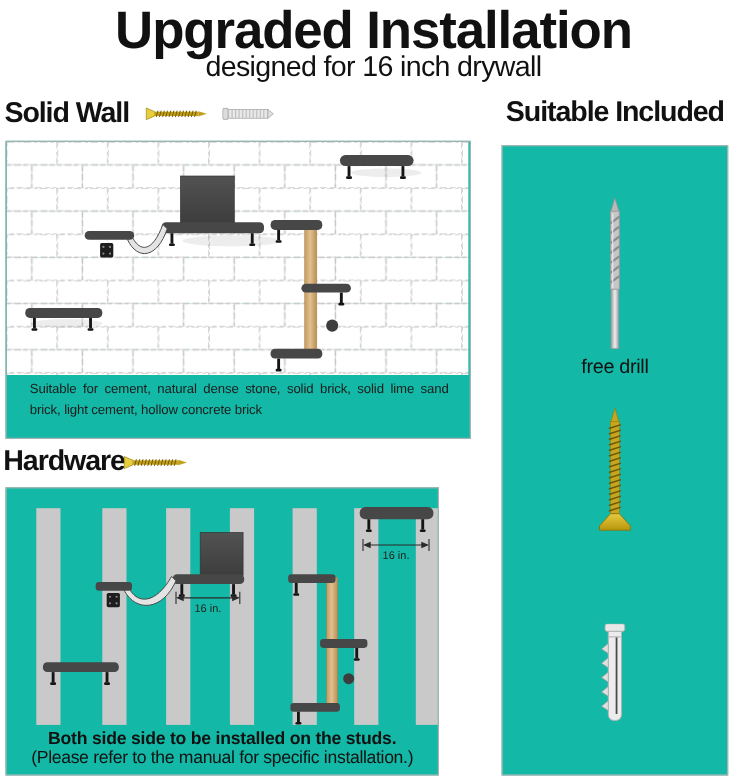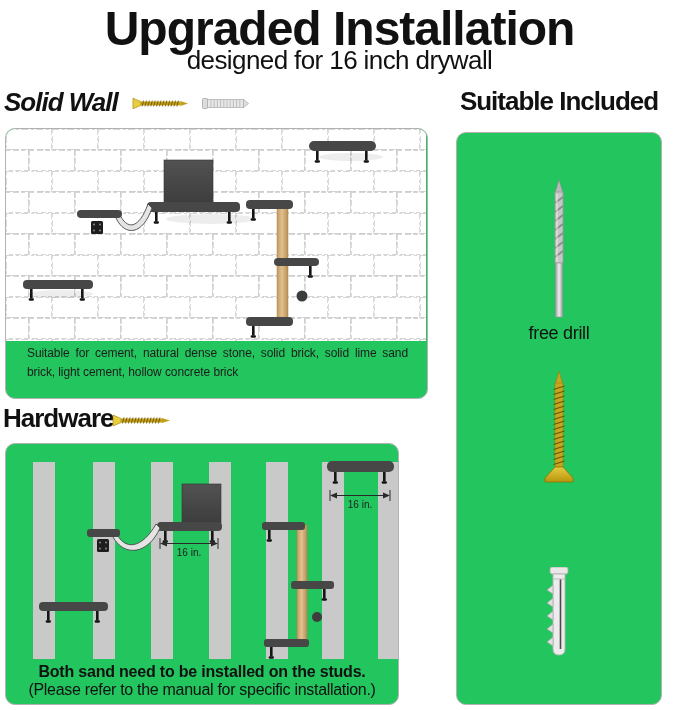--- a/index.html
+++ b/index.html
@@ -13,21 +13,21 @@
     font-size:48px;font-weight:700;letter-spacing:-1px;white-space:nowrap;
   }
   .subtitle{
     left:0;right:250px;top:45px;text-align:center;
     font-size:26px;letter-spacing:-0.6px;white-space:nowrap;
   }
   .sec-heading{
     font-size:26px;font-weight:700;letter-spacing:-1px;white-space:nowrap;
   }
   .panel{
-    border:1.5px solid #b2b2b2;border-radius:10px;background:#22c55e;
+    border:1.5px solid #b2b2b2;border-radius:0;background:#14b8a6;
     box-sizing:border-box;overflow:hidden;
   }
   #brick-panel{left:5px;top:128px;width:423px;height:271px;}
   #drywall-panel{left:5px;top:443px;width:394px;height:262px;}
   #hardware-panel{left:456px;top:132px;width:206px;height:573px;overflow:visible;}
   .desc{
     padding:3px 19px 0 21px;font-size:12px;line-height:19px;
     text-align:justify;color:#1c1c1c;letter-spacing:-0.1px;
   }
   .note{width:100%;text-align:center;margin-top:3px;line-height:19px;}
@@ -38,21 +38,21 @@
   .hdw-heading{left:456px;top:86px;width:206px;display:flex;justify-content:center;}
   svg{display:block;}
   text{font-family:"Liberation Sans",sans-serif;}
 </style>
 </head>
 <body>
 
 <div class="abs title">Upgraded Installation</div>
 <div class="abs subtitle" style="right:0;">designed for 16 inch drywall</div>
 
-<div class="abs sec-heading" style="left:4px;top:87px;font-style:italic;">Solid Wall</div>
+<div class="abs sec-heading" style="left:4px;top:87px;">Solid Wall</div>
 
 <svg class="abs" style="left:132px;top:94px;" width="58" height="18" viewBox="0 0 60 18">
   <polygon points="1,4 9,7.5 9,11.5 1,15" fill="#e8cd3e" stroke="#9a7d00" stroke-width="0.6"></polygon>
   <rect x="9" y="7.5" width="41" height="4" fill="#c2a01c"></rect>
   <g stroke="#6f5600" stroke-width="0.9">
     <line x1="12" y1="6.5" x2="10.4" y2="12.5"></line>
       <line x1="15" y1="6.5" x2="13.4" y2="12.5"></line>
     <line x1="18" y1="6.5" x2="16.4" y2="12.5"></line>
       <line x1="21" y1="6.5" x2="19.4" y2="12.5"></line>
     <line x1="24" y1="6.5" x2="22.4" y2="12.5"></line>
@@ -269,21 +269,21 @@
       <use href="#bk2" x="262" y="86"></use>
       <rect x="285" y="137" width="43" height="8" rx="3" fill="#474747"></rect>
       <use href="#bk2" x="317" y="145"></use>
       <circle cx="311" cy="173" r="5" fill="#3d3d3d"></circle>
       <rect x="258" y="195" width="45" height="8" rx="3" fill="#474747"></rect>
       <use href="#bk2" x="264" y="203"></use>
     </g>
   </svg>
 
   <div class="note">
-    <div class="note-bold">Both sand need to be installed on the studs.</div>
+    <div class="note-bold">Both side side to be installed on the studs.</div>
     <div class="note-reg">(Please refer to the manual for specific installation.)</div>
   </div>
 </div>
 
 <div class="abs sec-heading hdw-heading">
   <span>Suitable Included</span>
 </div>
 
 <div class="abs panel" id="hardware-panel">
 

